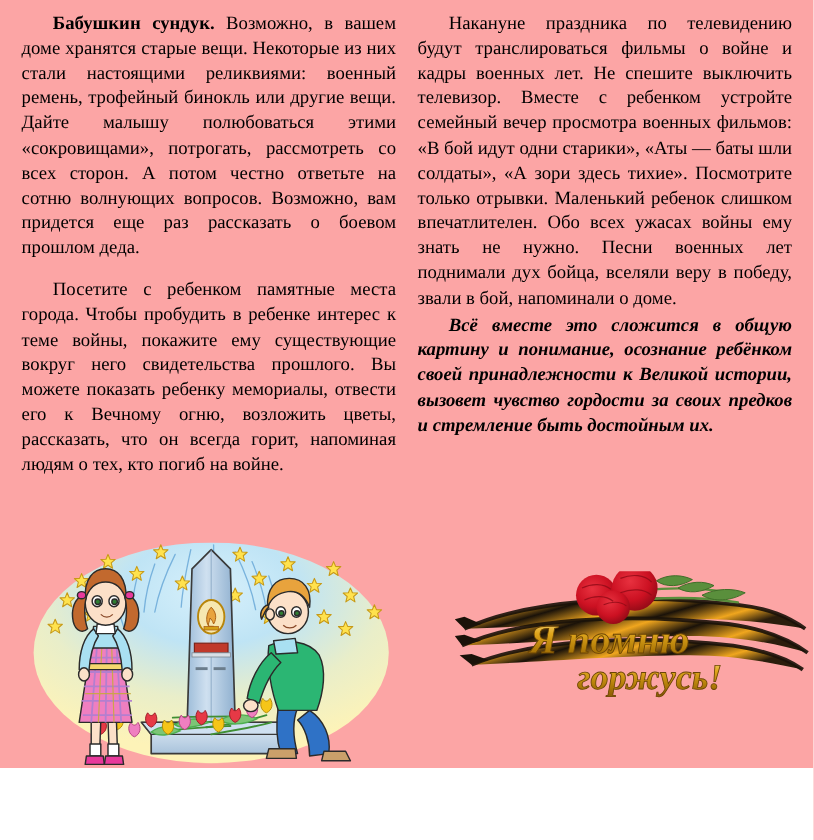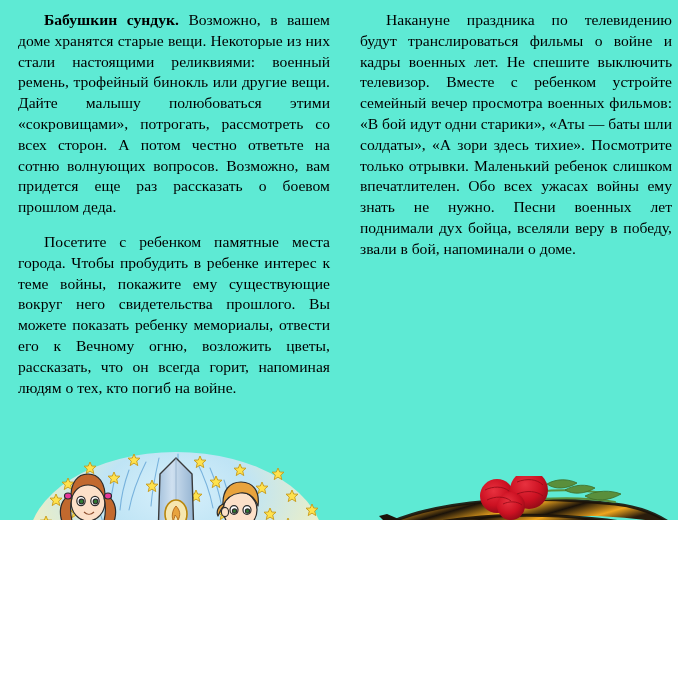--- a/index.html
+++ b/index.html
@@ -3,35 +3,35 @@
 <meta charset="utf-8">
 <style>
   html, body {
     margin: 0;
     padding: 0;
     background: #ffffff;
   }
   .page {
     position: relative;
     width: 678px;
-    height: 520px;
-    background: #5eead4;
+    height: 640px;
+    background: #fca5a5;
     font-family: "Liberation Serif", "DejaVu Serif", serif;
     color: #000000;
     overflow: hidden;
   }
 
   
   .col {
     position: absolute;
     top: 10px;
     width: 312px;
   }
   .col-left  { left: 18px; }
-  .col-right { left: 360px; }
+  .col-right { left: 348px; }
 
   .para {
     margin: 0;
     text-align: justify;
     text-justify: inter-word;
     text-indent: 26px;
     font-size: 15.6px;
     line-height: 20.8px;
     hyphens: none;
   }
@@ -86,20 +86,21 @@
 
 <div class="page">
 
   <div class="col col-left">
     <p class="para"><b class="lead">Бабушкин сундук.</b><span> Возможно, в вашем доме хранятся старые вещи. Некоторые из них стали настоящими реликвиями: военный ремень, трофейный бинокль или другие вещи. Дайте малышу полюбоваться этими «сокровищами», потрогать, рассмотреть со всех сторон. А потом честно ответьте на сотню волнующих вопросов. Возможно, вам придется еще раз рассказать о боевом прошлом деда.</span></p>
     <p class="para">Посетите с ребенком памятные места города. Чтобы пробудить в ребенке интерес к теме войны, покажите ему существующие вокруг него свидетельства прошлого. Вы можете показать ребенку мемориалы, отвести его к Вечному огню, возложить цветы, рассказать, что он всегда горит, напоминая людям о тех, кто погиб на войне.</p>
   </div>
 
   <div class="col col-right">
     <p class="para">Накануне праздника по телевидению будут транслироваться фильмы о войне и кадры военных лет. Не спешите выключить телевизор. Вместе с ребенком устройте семейный вечер просмотра военных фильмов: «В бой идут одни старики», «Аты — баты шли солдаты», «А зори здесь тихие». Посмотрите только отрывки. Маленький ребенок слишком впечатлителен. Обо всех ужасах войны ему знать не нужно. Песни военных лет поднимали дух бойца, вселяли веру в победу, звали в бой, напоминали о доме.</p>
+    <p class="para emph">Всё вместе это сложится в общую картину и понимание, осознание ребёнком своей принадлежности к Великой истории, вызовет чувство гордости за своих предков и стремление быть достойным их.</p>
   </div>
 
   <div class="illus-left">
     <svg viewBox="0 0 300 228" xmlns="http://www.w3.org/2000/svg">
       <defs>
         <radialGradient id="skyGrad" cx="50%" cy="22%" r="72%">
           <stop offset="0%" stop-color="#d7f0fb"></stop>
           <stop offset="34%" stop-color="#bfe4f5"></stop>
           <stop offset="68%" stop-color="#e9eec9"></stop>
           <stop offset="100%" stop-color="#fdf3b8"></stop>

